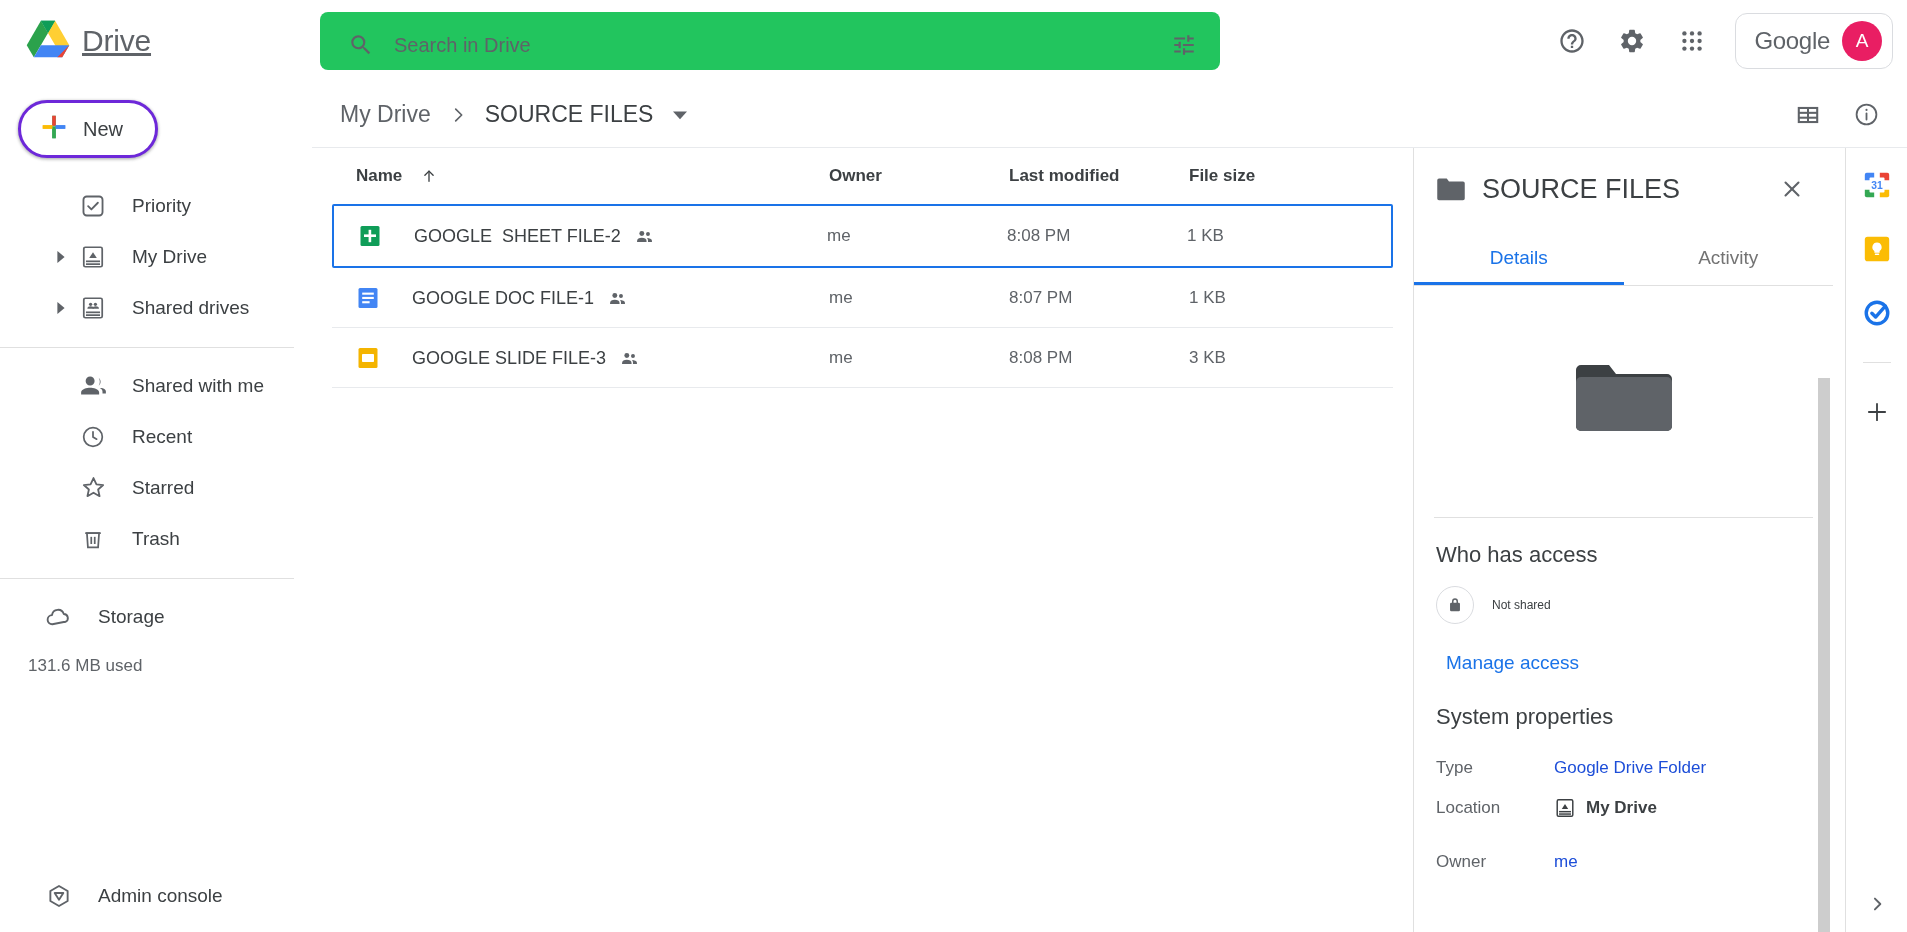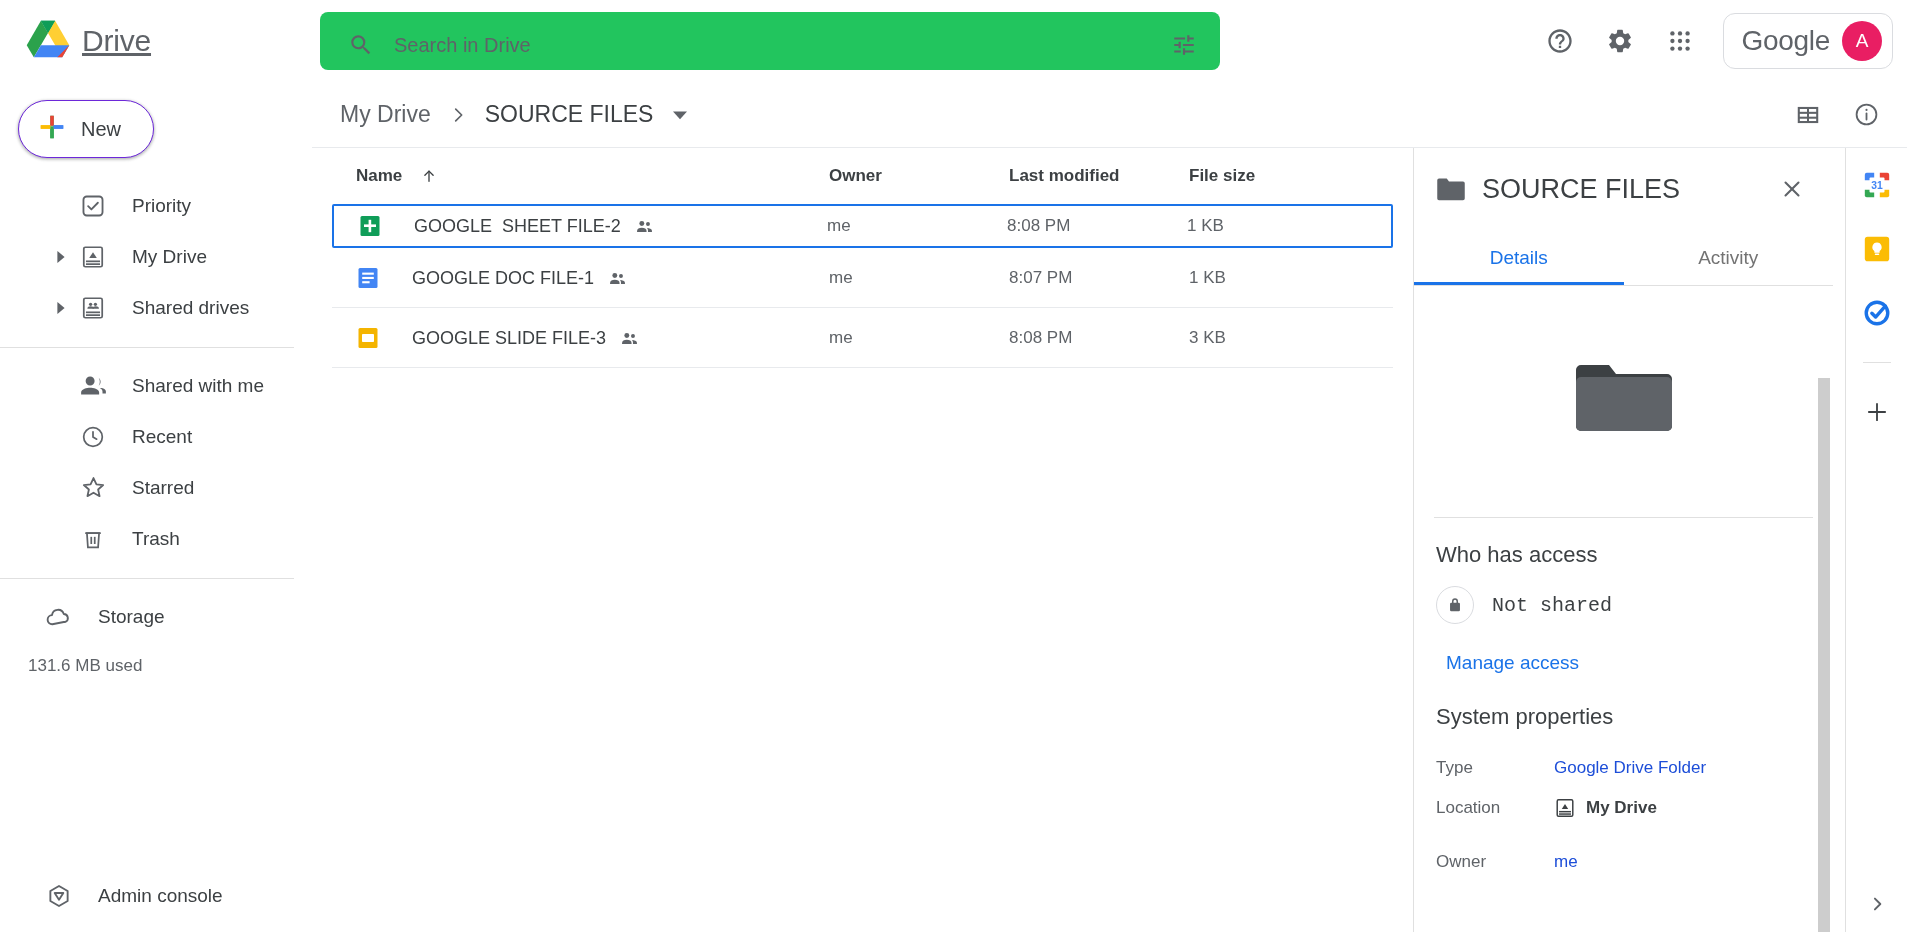--- a/index.html
+++ b/index.html
@@ -94,21 +94,21 @@
   .account-chip {
     display: flex;
     align-items: center;
     gap: 12px;
     border: 1px solid #dadce0;
     border-radius: 12px;
     padding: 7px 10px 7px 18px;
     margin-left: 10px;
     cursor: pointer;
   }
-  .google-word { font-size: 28px; color: #5f6368; letter-spacing: -0.3px; }
+  .google-word { font-size: 24px; color: #5f6368; letter-spacing: -0.3px; }
   .avatar {
     width: 40px; height: 40px;
     border-radius: 50%;
     background: #e91e63;
     color: #fff;
     display: flex; align-items: center; justify-content: center;
     font-size: 19px;
     font-weight: 400;
   }
 
@@ -124,21 +124,21 @@
   }
   .new-btn {
     display: inline-flex;
     align-items: center;
     gap: 14px;
     height: 58px;
     padding: 0 32px 0 18px;
     margin: 8px 0 0 18px;
     border-radius: 29px;
     background: #fff;
-    border: 1px solid #6d28d9;
+    border: 3px solid #6d28d9;
     box-shadow: 0 1px 3px rgba(60,64,67,.30), 0 1px 3px 1px rgba(60,64,67,.15);
     cursor: pointer;
   }
   .new-btn-label { font-size: 20px; color: #3c4043; }
 
   .nav-list { margin-top: 22px; padding-left: 34px; }
   .nav-item {
     display: flex;
     align-items: center;
     height: 51px;
@@ -251,21 +251,21 @@
     padding: 0 24px;
     font-size: 18px;
     color: #3c4043;
     border-bottom: 1px solid #e8eaed;
     border-top: 1px solid transparent;
     cursor: pointer;
   }
   .row.selected {
     border: 2px solid #1a73e8;
     border-radius: 2px;
-    height: 44px;
+    height: 64px;
     background: #fff;
   }
   .row .col-name { gap: 0; }
   .file-ico { width: 34px; flex: 0 0 34px; display: flex; align-items: center; }
   .file-name {
     padding-left: 22px;
     font-size: 18px;
     color: #3c4043;
     white-space: pre;
   }
@@ -342,21 +342,21 @@
     color: #3c4043;
     margin-bottom: 18px;
   }
   .access-row { display: flex; align-items: center; gap: 18px; margin-bottom: 22px; }
   .lock-circle {
     width: 38px; height: 38px;
     border-radius: 50%;
     border: 1px solid #dadce0;
     display: flex; align-items: center; justify-content: center;
   }
-  .access-text { font-size: 20px; color: #3c4043; font-family: Liberation Mono, monospace; }
+  .access-text { font-size: 12px; color: #3c4043; }
   .manage-access {
     font-size: 19px;
     color: #1a73e8;
     padding: 6px 10px;
     margin-left: 0;
     display: inline-block;
     cursor: pointer;
     border-radius: 4px;
   }
   .prop-row { display: flex; align-items: center; min-height: 40px; font-size: 17px; }

